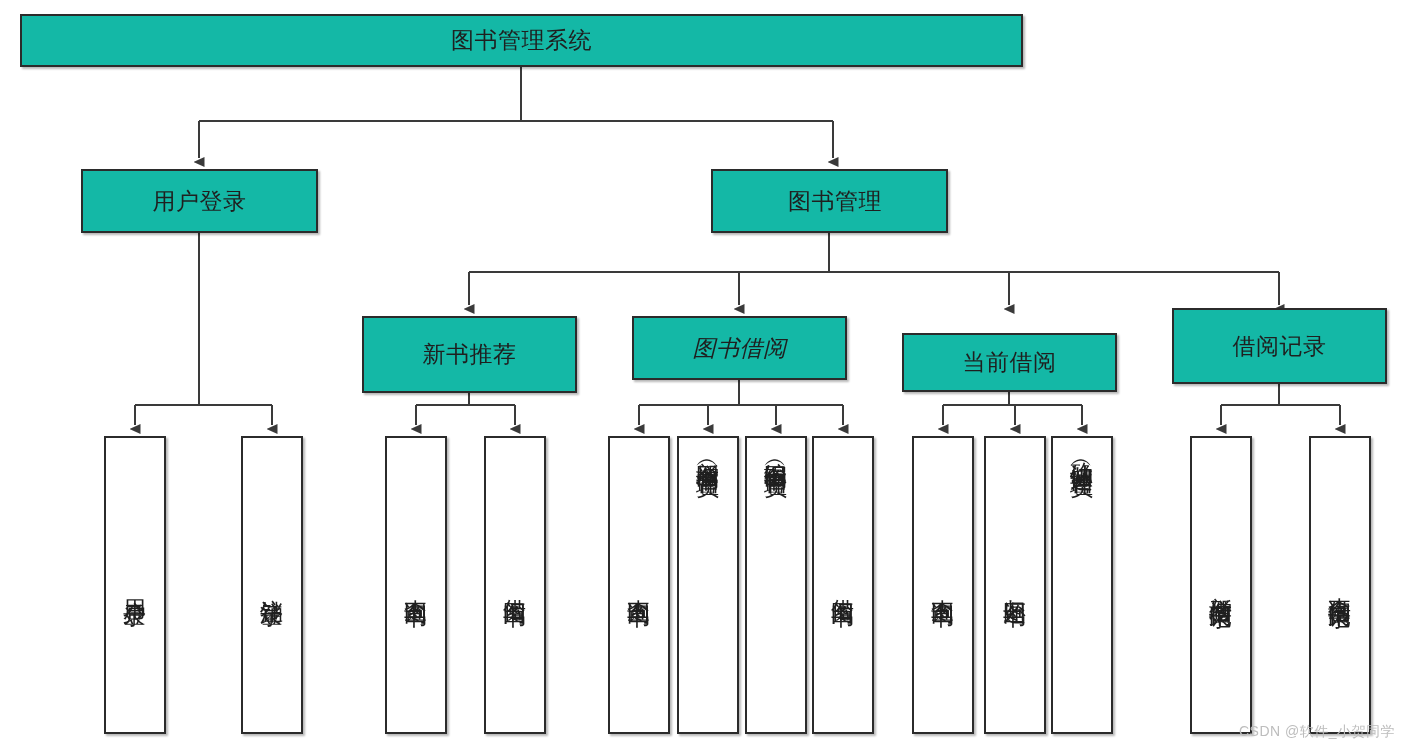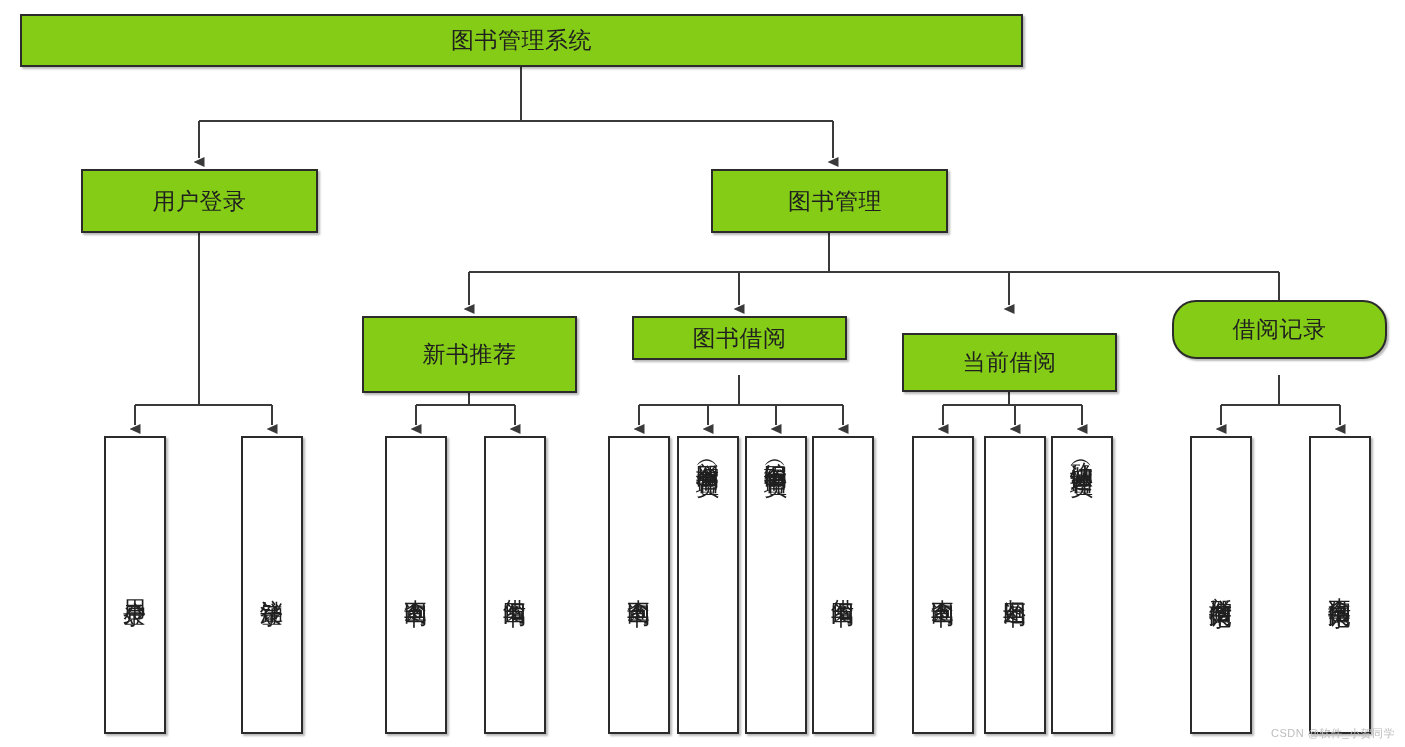--- a/index.html
+++ b/index.html
@@ -7,21 +7,21 @@
     width:1405px;height:747px;
     background:#ffffff;
     font-family:"Liberation Sans","DejaVu Sans",sans-serif;
     overflow:hidden;
     position:relative;
   }
   #diagram{position:absolute;left:0;top:0;width:1405px;height:747px;}
   .node{
     position:absolute;
     box-sizing:border-box;
-    background:#84cc16;
+    background:#14b8a6;
     border:2px solid #2b2b2b;
     box-shadow:2px 2px 2px rgba(0,0,0,0.28);
     display:flex;
     align-items:center;
     justify-content:center;
   }
   .node .lbl{
     color:#1f1f1f;
     font-size:23px;
     line-height:1.25;
@@ -47,21 +47,21 @@
     writing-mode:vertical-rl;
     text-orientation:upright;
     white-space:nowrap;
     line-height:1.05;
   }
   .leaf.centered{align-items:center;padding-top:0;}
   svg.links{position:absolute;left:0;top:0;width:1405px;height:747px;pointer-events:none;}
   .watermark{
     position:absolute;
     right:10px;bottom:6px;
-    font-size:11px;
+    font-size:14px;
     color:#bdbdbd;
     white-space:nowrap;
     letter-spacing:0.5px;
   }
 </style>
 </head>
 <body>
 
 <div id="diagram">
 
@@ -122,27 +122,27 @@
   <div class="node" id="node-l2-0" style="left: 81px; top: 169px; width: 237px; height: 64px;">
     <span class="lbl">用户登录</span>
   </div>
   <div class="node" id="node-l2-1" style="left: 711px; top: 169px; width: 237px; height: 64px; padding-left: 11px;">
     <span class="lbl">图书管理</span>
   </div>
 
   <div class="node" id="node-l3-0" style="left: 362px; top: 316px; width: 215px; height: 77px;">
     <span class="lbl">新书推荐</span>
   </div>
-  <div class="node" id="node-l3-1" style="left: 632px; top: 316px; width: 215px; height: 44px;">
+  <div class="node" id="node-l3-1" style="left: 632px; top: 316px; width: 215px; height: 64px; font-style: italic;">
     <span class="lbl">图书借阅</span>
   </div>
   <div class="node" id="node-l3-2" style="left: 902px; top: 316px; width: 215px; height: 59px; margin-top: 17px;">
     <span class="lbl">当前借阅</span>
   </div>
-  <div class="node" id="node-l3-3" style="left: 1172px; top: 300px; width: 215px; height: 59px; border-radius: 24px;">
+  <div class="node" id="node-l3-3" style="left: 1172px; top: 308px; width: 215px; height: 76px;">
     <span class="lbl">借阅记录</span>
   </div>
 
   <div class="leaf centered" id="leaf-0" style="left: 104px; top: 436px; width: 62px; height: 298px;">
     <span class="lbl">用户登录</span>
   </div>
   <div class="leaf centered" id="leaf-1" style="left: 241px; top: 436px; width: 62px; height: 298px;">
     <span class="lbl">注销登录</span>
   </div>
   <div class="leaf centered" id="leaf-2" style="left: 385px; top: 436px; width: 62px; height: 298px;">

